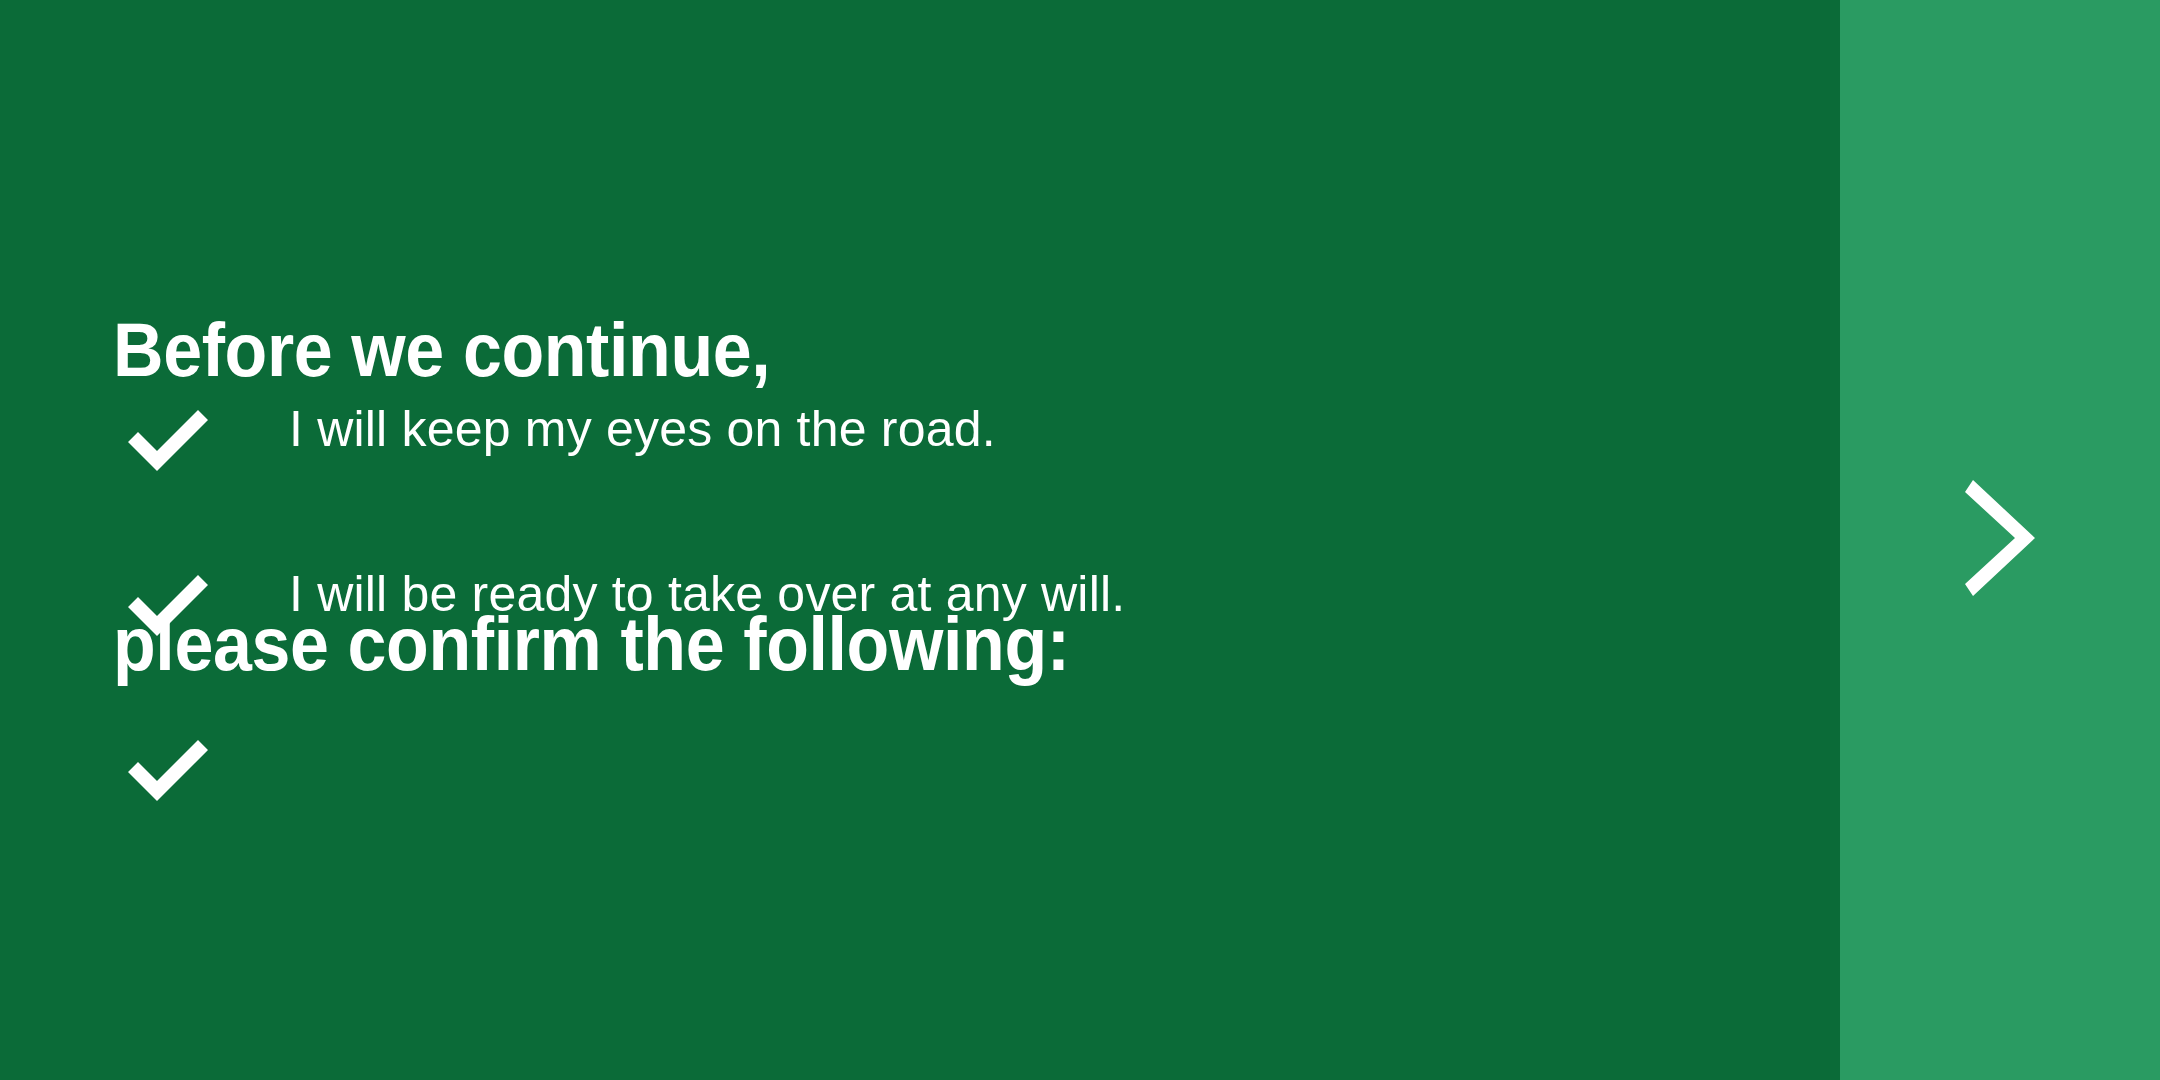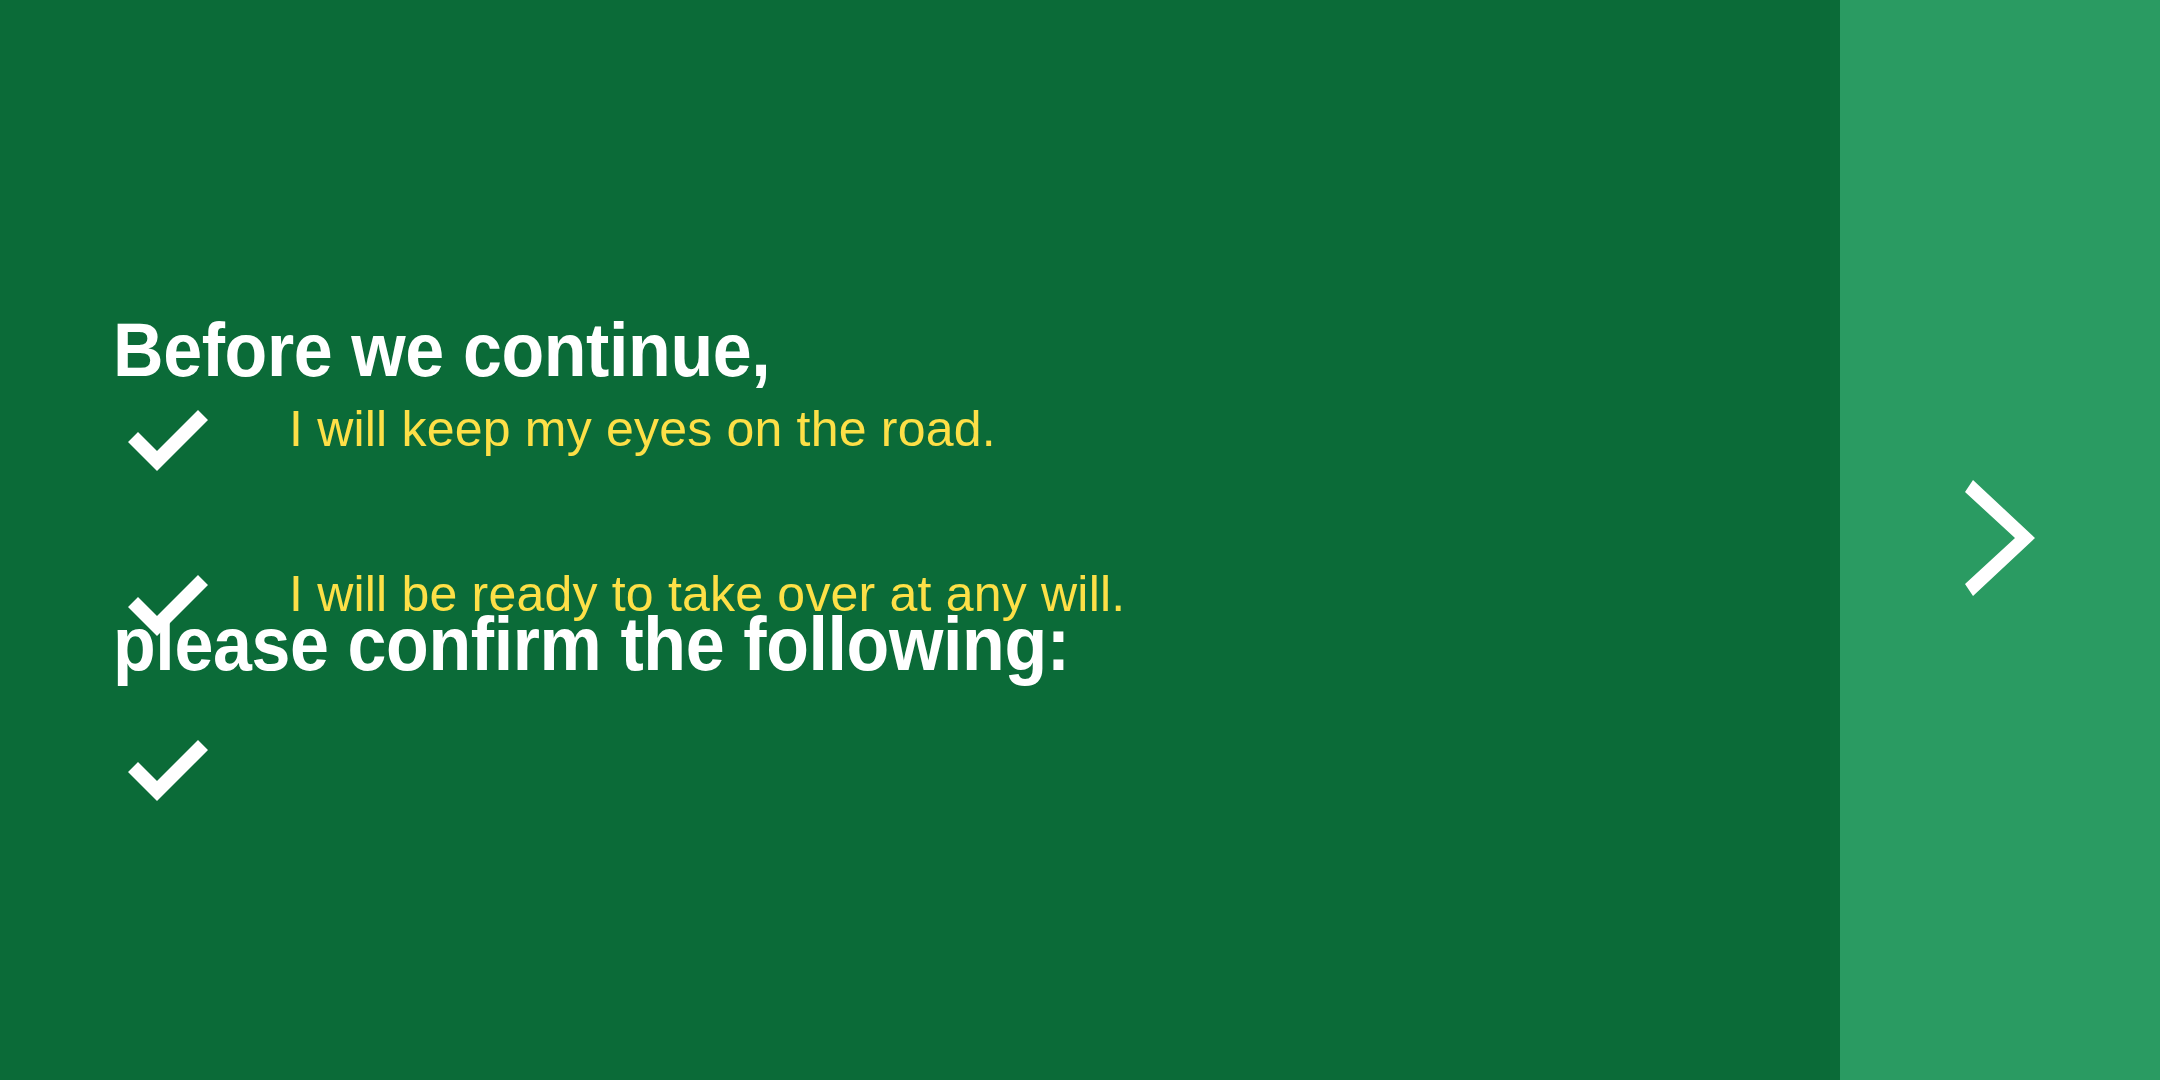--- a/index.html
+++ b/index.html
@@ -79,21 +79,21 @@
   .check-icon svg {
     display: block;
     width: 88px;
     height: 72px;
   }
 
   .check-label {
     position: absolute;
     left: 289px;
     top: 13px;
-    color: #fde047;
+    color: #ffffff;
     font-family: "Liberation Sans", sans-serif;
     font-weight: 400;
     font-size: 50px;
     line-height: 64px;
     letter-spacing: 0.2px;
     white-space: pre;
   }
 
   
   .next-panel {

